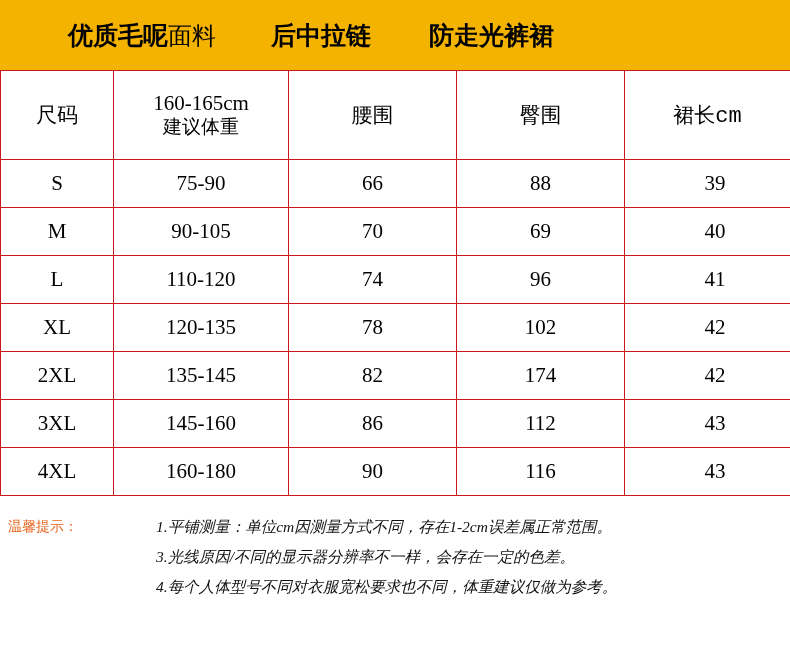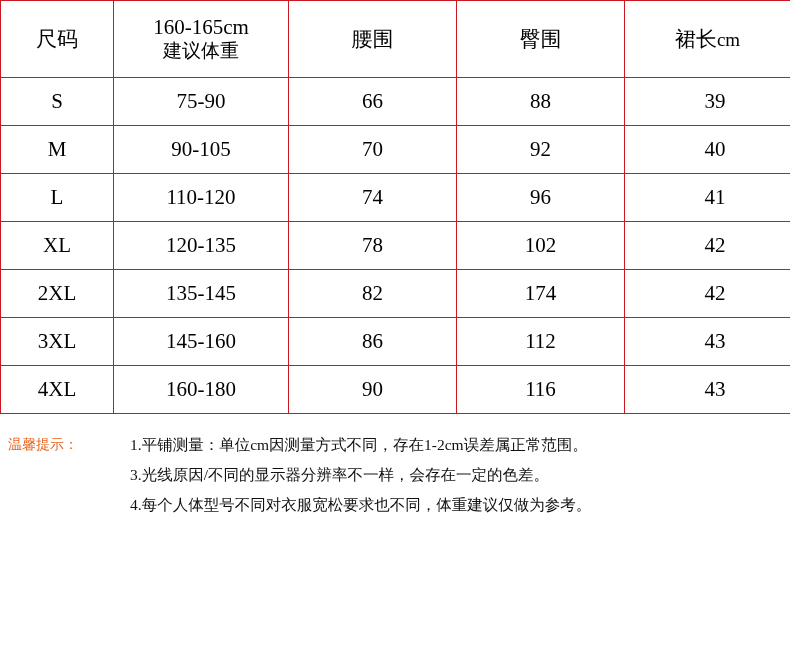--- a/index.html
+++ b/index.html
@@ -68,69 +68,76 @@
     border: 1px solid #c9181f;
     text-align: center;
     color: #000000;
     font-family: "Liberation Serif", "DejaVu Serif", serif;
   }
   table.size-table thead th {
     height: 60px;
     font-weight: normal;
     font-size: 21px;
     vertical-align: middle;
-    padding: 8px 4px;
+    padding: 14px 4px;
     border-radius: 7px;
   }
   .hdr-two-line {
     line-height: 1.18;
   }
   .hdr-two-line .l1 { font-size: 21px; }
   .hdr-two-line .l2 { font-size: 19px; }
-  .unit-sm { font-size: 19px; }
+  .unit-sm { font-size: 22px; font-family: Liberation Mono, monospace; }
 
   table.size-table tbody td {
     height: 45px;
     font-size: 21px;
     vertical-align: middle;
   }
   td.size-col { font-size: 20px; }
   td.len-col  { font-size: 19px; padding-left: 16px; }
 
   
   .notes {
     position: relative;
-    padding: 16px 14px 8px 2px;
+    padding: 16px 14px 8px 28px;
     box-sizing: border-box;
   }
   .tip-label {
     position: absolute;
     left: 8px;
     top: 22px;
     color: #e8611a;
     font-size: 14px;
     font-family: "Liberation Sans", sans-serif;
     white-space: nowrap;
   }
   .notes-body {
     margin-left: 128px;
     color: #111111;
     font-size: 15.5px;
     line-height: 1.95;
     font-family: "Liberation Serif", "DejaVu Serif", serif;
   }
-  .note-line { white-space: nowrap; }
+  .note-line { white-space: nowrap; font-style: italic; }
   .note-line.indent { padding-left: 10px; }
   .note-line.indent2 { padding-left: 48px; }
 </style>
 </head>
 <body>
 
 <div class="page">
 
+  <div class="banner">
+    <div class="banner-inner">
+      <div class="banner-cell c1"><span>优质毛呢</span><span class="thin">面料</span></div>
+      <div class="banner-cell c2"><span>后中拉链</span></div>
+      <div class="banner-cell c3"><span>防走光裤裙</span></div>
+    </div>
+  </div>
 
   <div class="table-wrap">
     <table class="size-table">
       <colgroup>
         <col class="c-size">
         <col class="c-weight">
         <col class="c-waist">
         <col class="c-hip">
         <col class="c-len">
       </colgroup>
@@ -153,21 +160,21 @@
           <td class="size-col">S</td>
           <td>75-90</td>
           <td>66</td>
           <td>88</td>
           <td class="len-col">39</td>
         </tr>
         <tr>
           <td class="size-col">M</td>
           <td>90-105</td>
           <td>70</td>
-          <td>92</td>
+          <td>69</td>
           <td class="len-col">40</td>
         </tr>
         <tr>
           <td class="size-col">L</td>
           <td>110-120</td>
           <td>74</td>
           <td>96</td>
           <td class="len-col">41</td>
         </tr>
         <tr>

